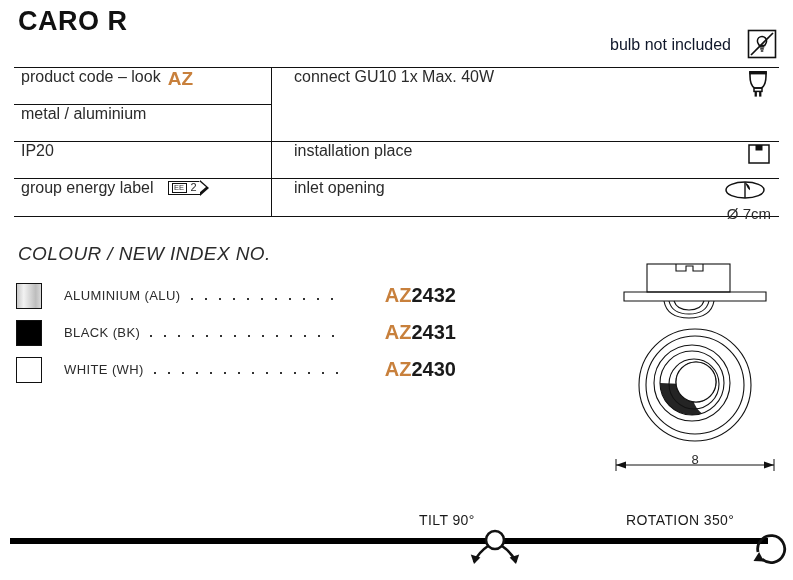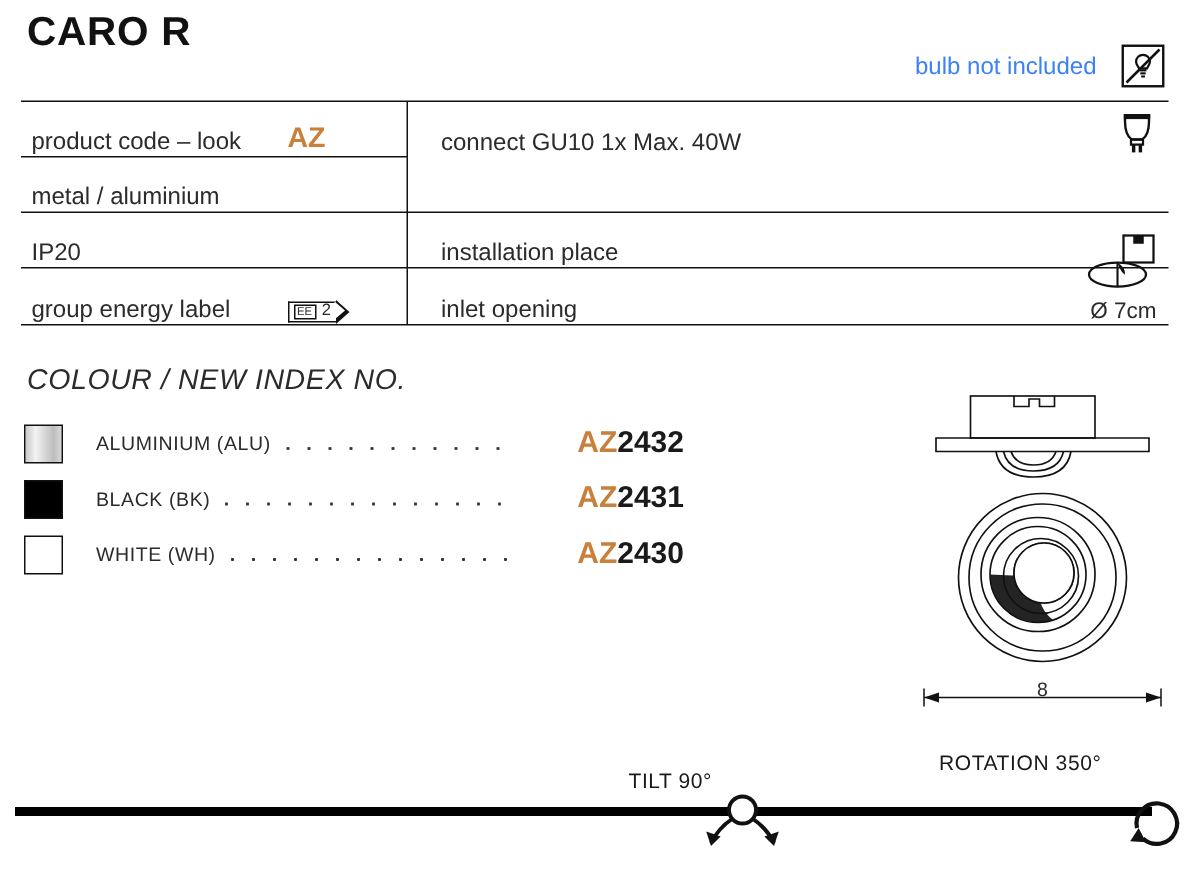--- a/index.html
+++ b/index.html
@@ -26,21 +26,21 @@
     letter-spacing: 0.5px;
     color: #111111;
   }
 
   
   #bulb-note {
     position: absolute;
     right: 62px;
     top: 36px;
     font-size: 16px;
-    color: #3b82f6;
+    color: #0f172a;
     white-space: nowrap;
   }
   #bulb-crossed-icon {
     position: absolute;
     right: 16px;
     top: 29px;
     width: 30px;
     height: 30px;
   }
 
@@ -53,26 +53,25 @@
     border-top: 1.5px solid #111;
     border-bottom: 1.5px solid #111;
   }
   .spec-row {
     display: flex;
     position: relative;
     height: 37px;
   }
   .spec-cell {
     display: flex;
-    align-items: flex-end;
+    align-items: flex-start;
     font-size: 16px;
     color: #2b2b2b;
     box-sizing: border-box;
     position: relative;
-    gap: 24px;
   }
   .cell-left {
     width: 258px;
     padding-left: 7px;
     border-right: 1.5px solid #111;
   }
   .cell-right {
     flex: 1;
     padding-left: 22px;
     padding-right: 8px;
@@ -226,21 +225,21 @@
     position: absolute;
     left: 419px;
     top: 512px;
     font-size: 14px;
     letter-spacing: 0.4px;
     color: #1a1a1a;
   }
   #rotation-label {
     position: absolute;
     left: 626px;
-    top: 500px;
+    top: 512px;
     font-size: 14px;
     letter-spacing: 0.4px;
     color: #1a1a1a;
   }
   #tilt-icon {
     position: absolute;
     left: 455px;
     top: 528px;
     width: 80px;
     height: 46px;

